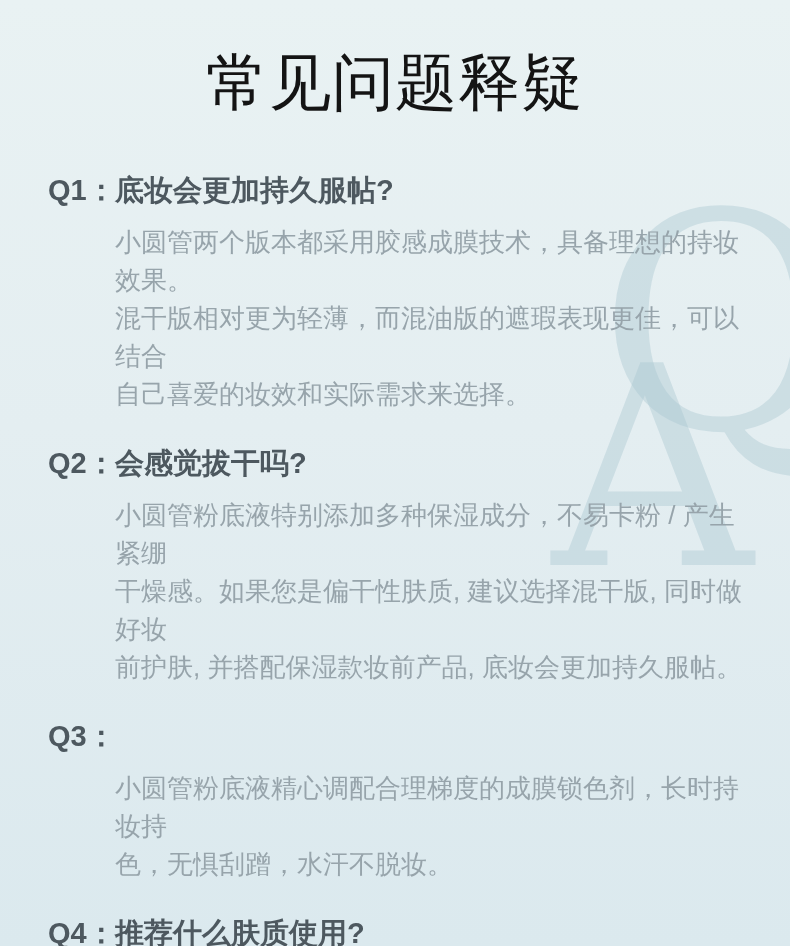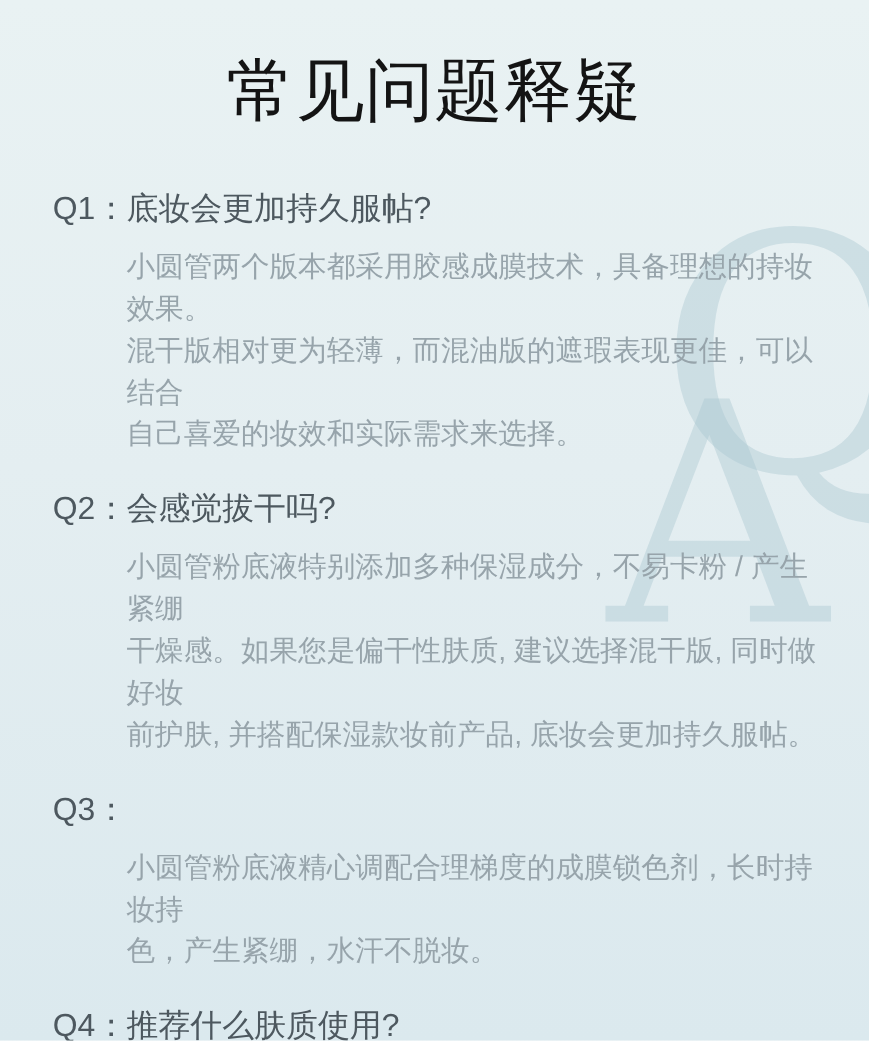--- a/index.html
+++ b/index.html
@@ -56,21 +56,21 @@
     padding-right: 34px;
   }
   .faq-item {
     margin-bottom: 32px;
   }
   .faq-question {
     display: flex;
     align-items: flex-start;
     font-size: 29px;
     line-height: 36px;
-    font-weight: 400;
+    font-weight: 700;
     color: #4d585f;
     margin-bottom: 15px;
   }
   .faq-q-label {
     width: 67px;
     flex-shrink: 0;
   }
   .faq-answer {
     margin-left: 67px;
     width: 645px;
@@ -111,21 +111,21 @@
       <div class="faq-answer">小圆管粉底液特别添加多种保湿成分，不易卡粉 / 产生紧绷
 干燥感。如果您是偏干性肤质, 建议选择混干版, 同时做好妆
 前护肤, 并搭配保湿款妆前产品, 底妆会更加持久服帖。</div>
     </div>
 
     <div class="faq-item">
       <div class="faq-question">
         <span class="faq-q-label">Q3：</span>
       </div>
       <div class="faq-answer">小圆管粉底液精心调配合理梯度的成膜锁色剂，长时持妆持
-色，产生紧绷，水汗不脱妆。</div>
+色，无惧刮蹭，水汗不脱妆。</div>
     </div>
 
     <div class="faq-item">
       <div class="faq-question">
         <span class="faq-q-label">Q4：</span>
         <span class="faq-q-text">推荐什么肤质使用?</span>
       </div>
 
     </div>
 

